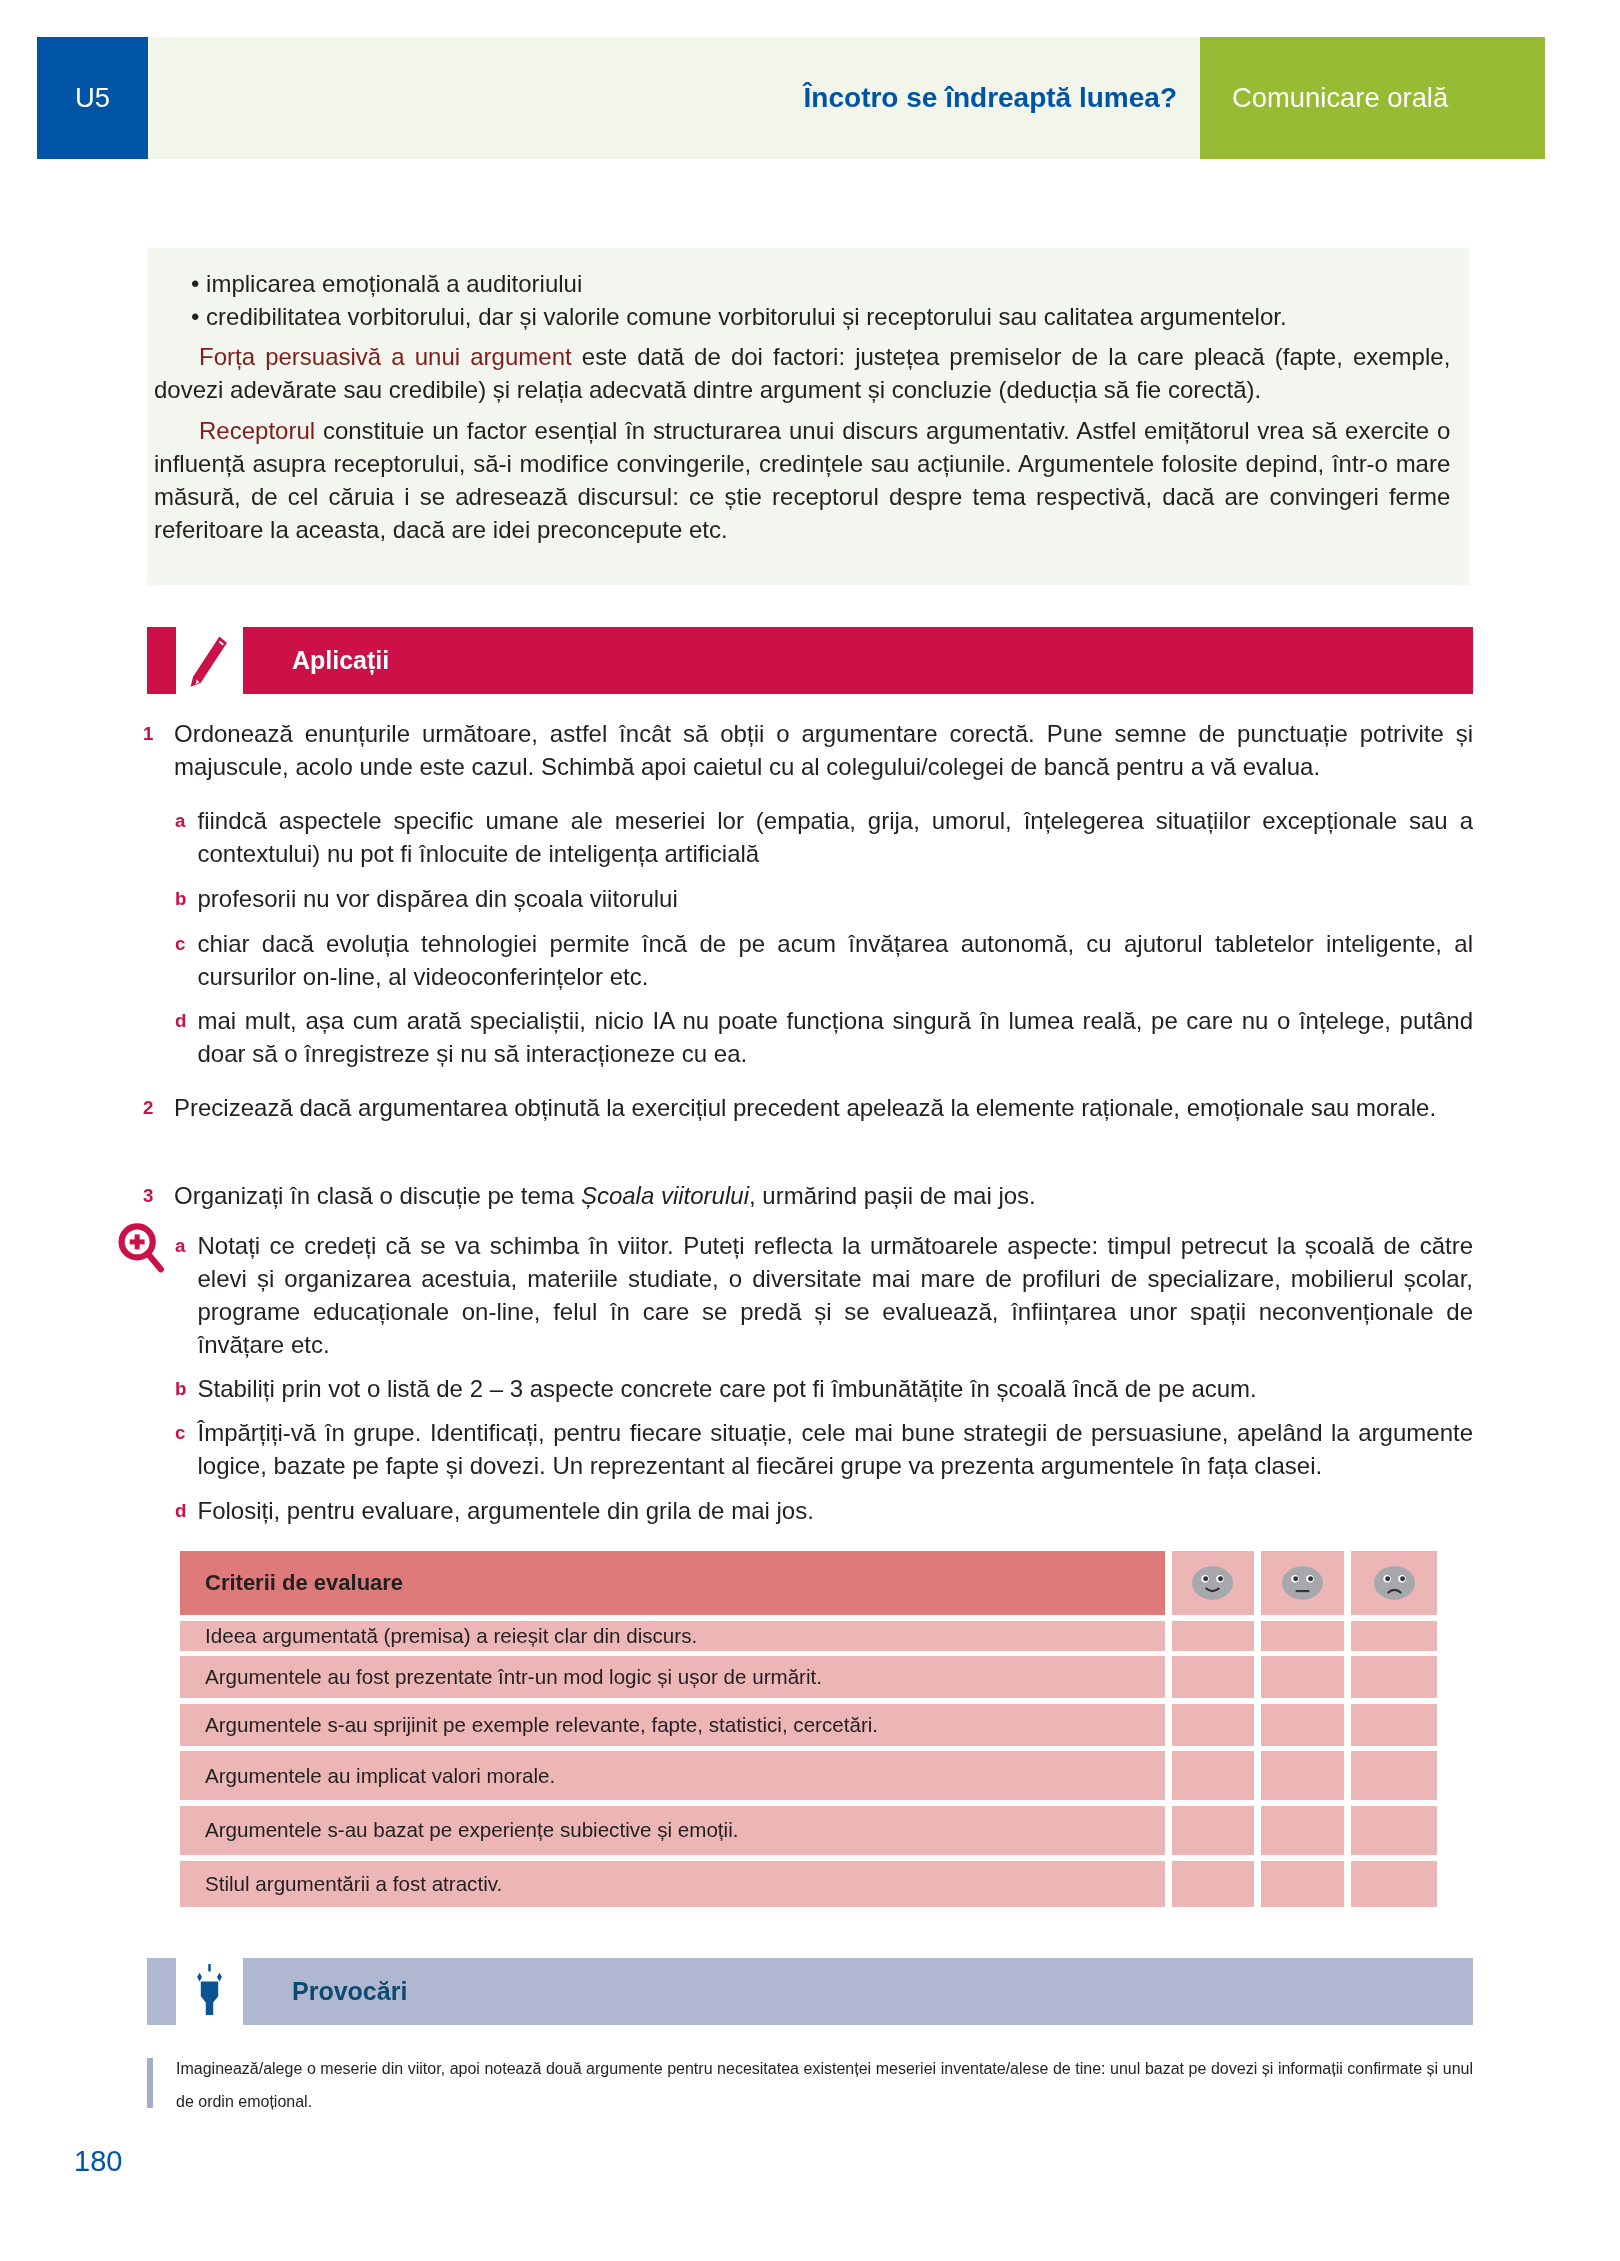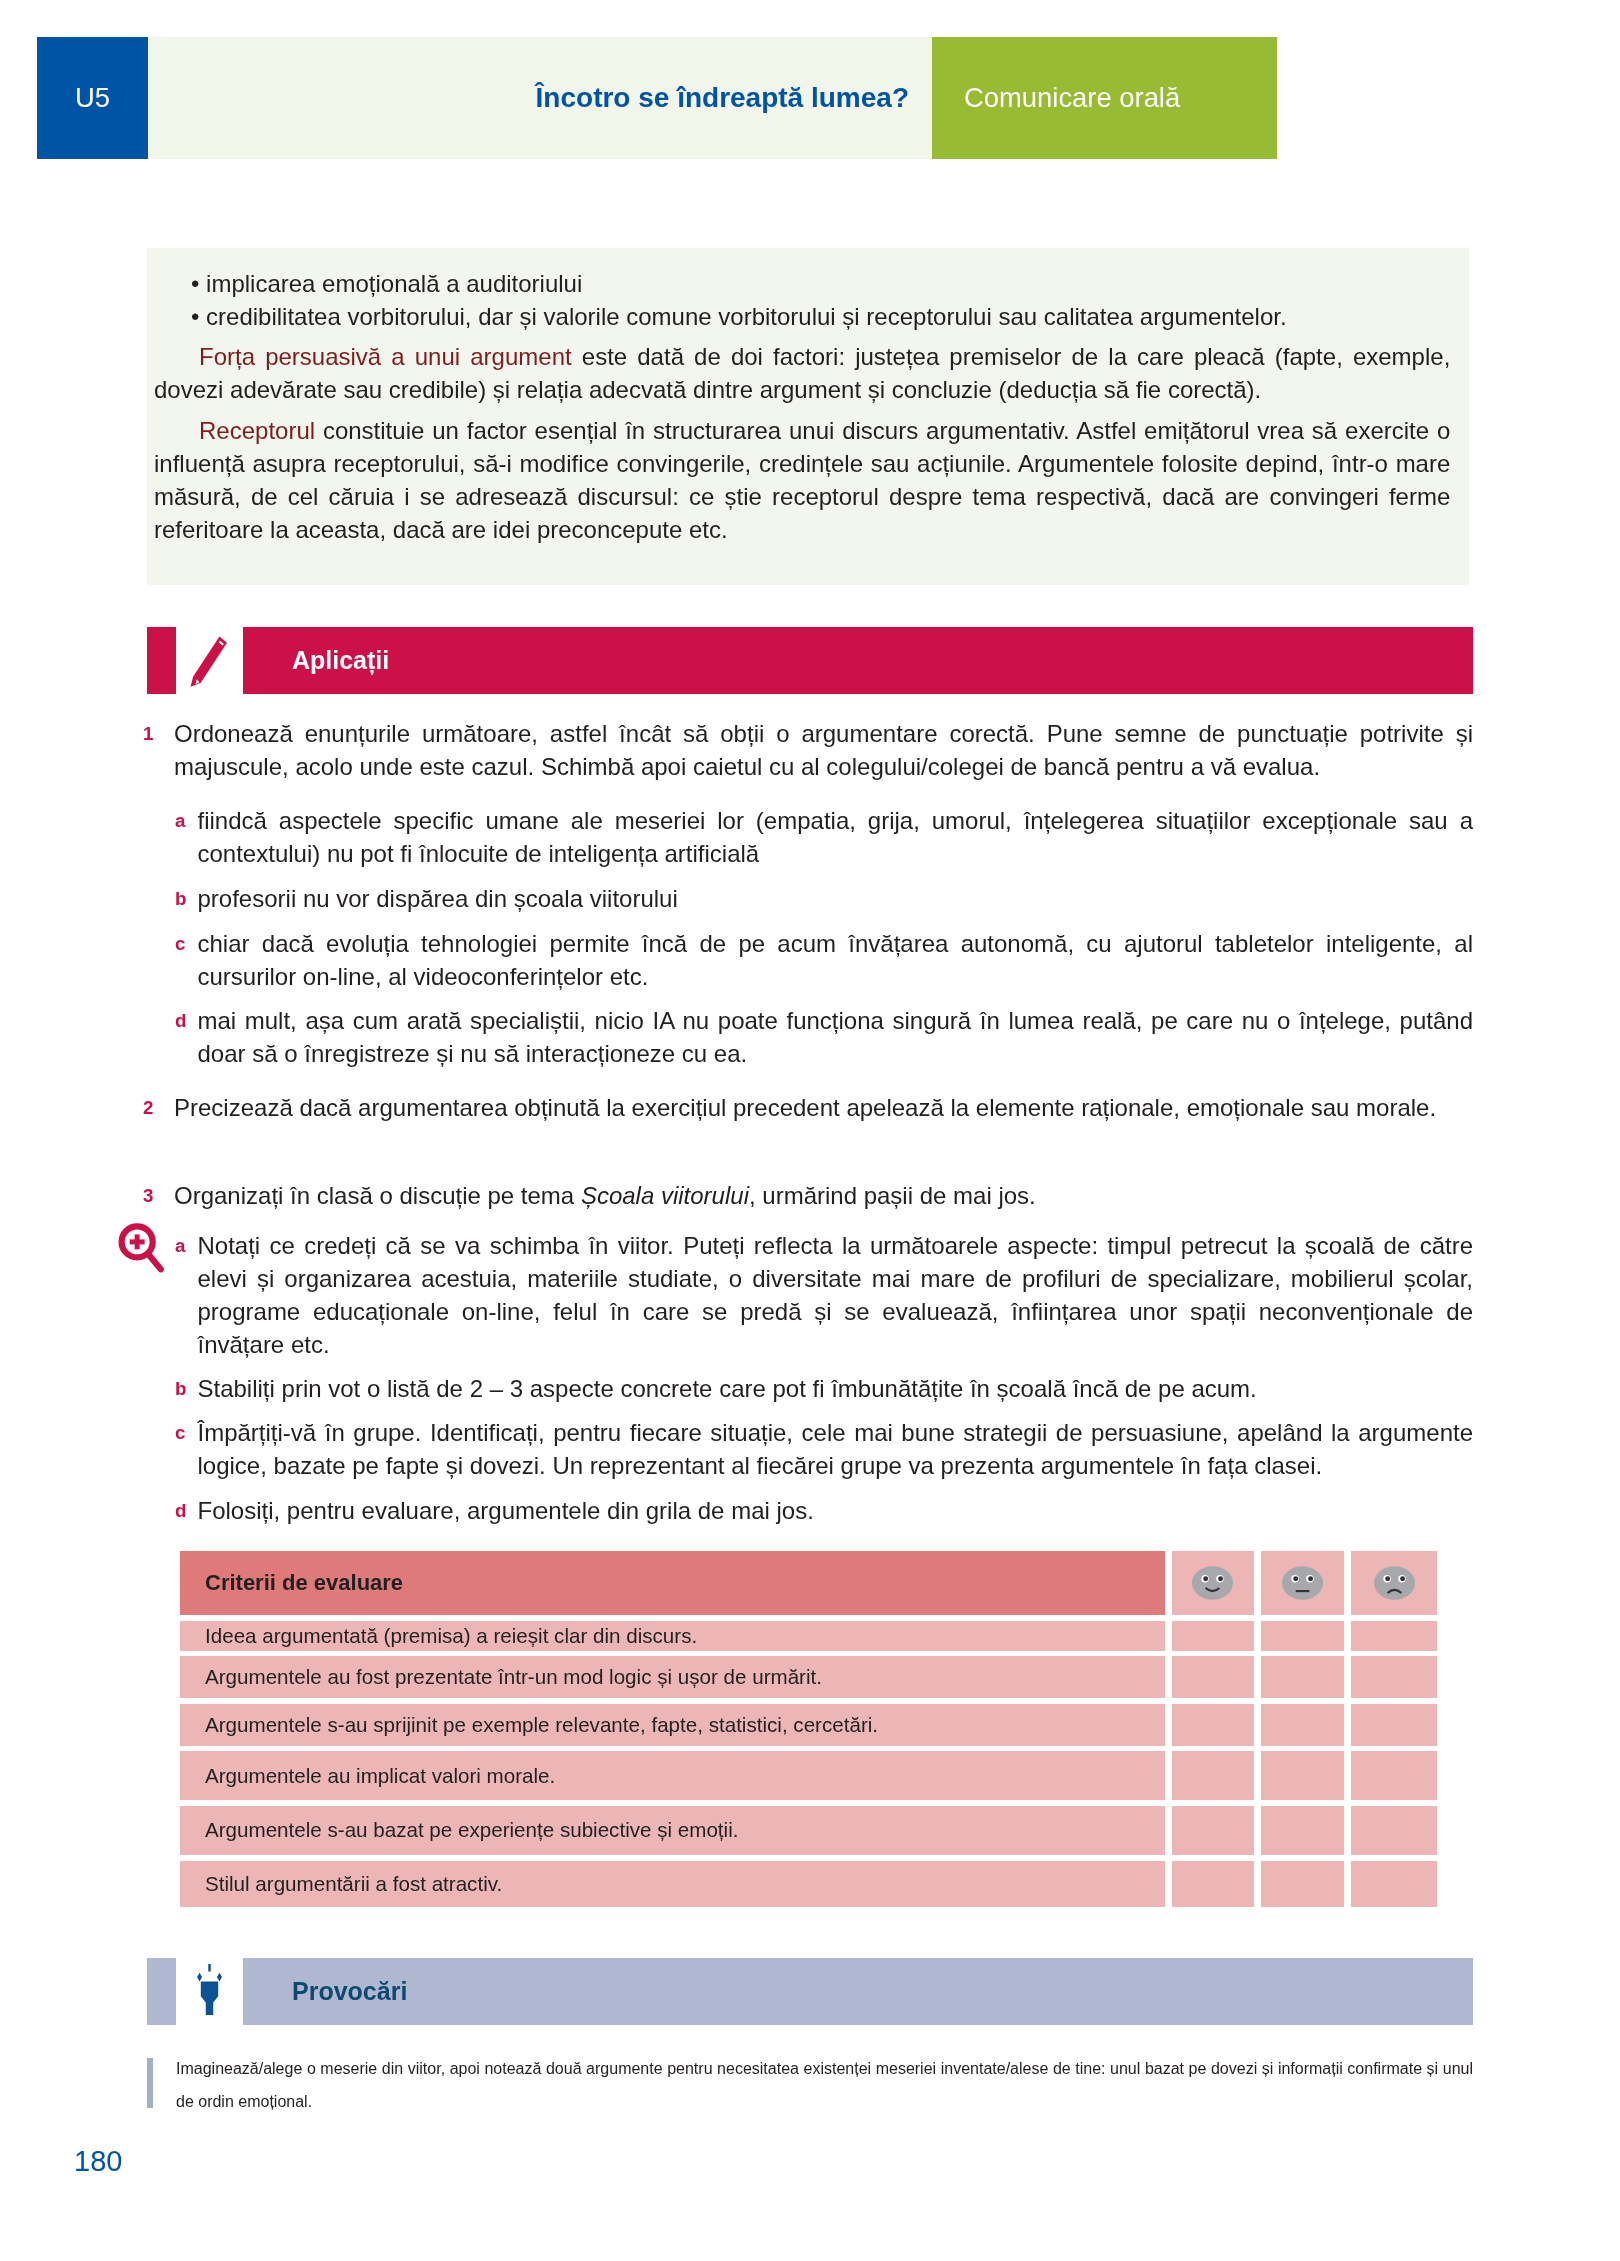--- a/index.html
+++ b/index.html
@@ -1,20 +1,20 @@
 <!DOCTYPE html>
 <html style="font-size:10px"><head>
 <meta charset="utf-8">
 <style>
   * { box-sizing: border-box; margin: 0; padding: 0; }
   html, body { width: 1620px; height: 2261px; background: #ffffff; }
   body { position: relative; font-family: "Liberation Sans", "DejaVu Sans", sans-serif; color: #231f20; overflow: hidden; }
 
   
-  .hdr { position: absolute; top: 37px; left: 37px; width: 1240px; height: 122px; background: #f1f5ea; }
+  .hdr { position: absolute; top: 37px; left: 37px; width: 1508px; height: 122px; background: #f1f5ea; }
   .hdr-unit { position: absolute; left: 0; top: 0; width: 111px; height: 122px; background: #0054a6; color: #fff; font-size: 27.4px; display: flex; align-items: center; justify-content: center; }
   .hdr-title { position: absolute; right: 368px; top: 0; height: 122px; display: flex; align-items: center; color: #0054a6; font-size: 28px; font-weight: bold; }
   .hdr-section { position: absolute; right: 0; top: 0; width: 345px; height: 122px; background: #97bb32; color: #fff; font-size: 27.4px; display: flex; align-items: center; padding-left: 32px; }
 
   
   .theory { position: absolute; left: 147px; top: 248px; width: 1322px; height: 337px; background: #f3f6ee; padding: 18.7px 18.7px 0 44px; font-size: 24px; line-height: 33px; }
   .theory .bullet { padding-left: 0; }
   .theory p.par { margin-left: -37px; margin-top: 7.5px; text-indent: 45px; text-align: justify; }
   .hl { color: #7f1d1d; font-weight: normal; }
 

